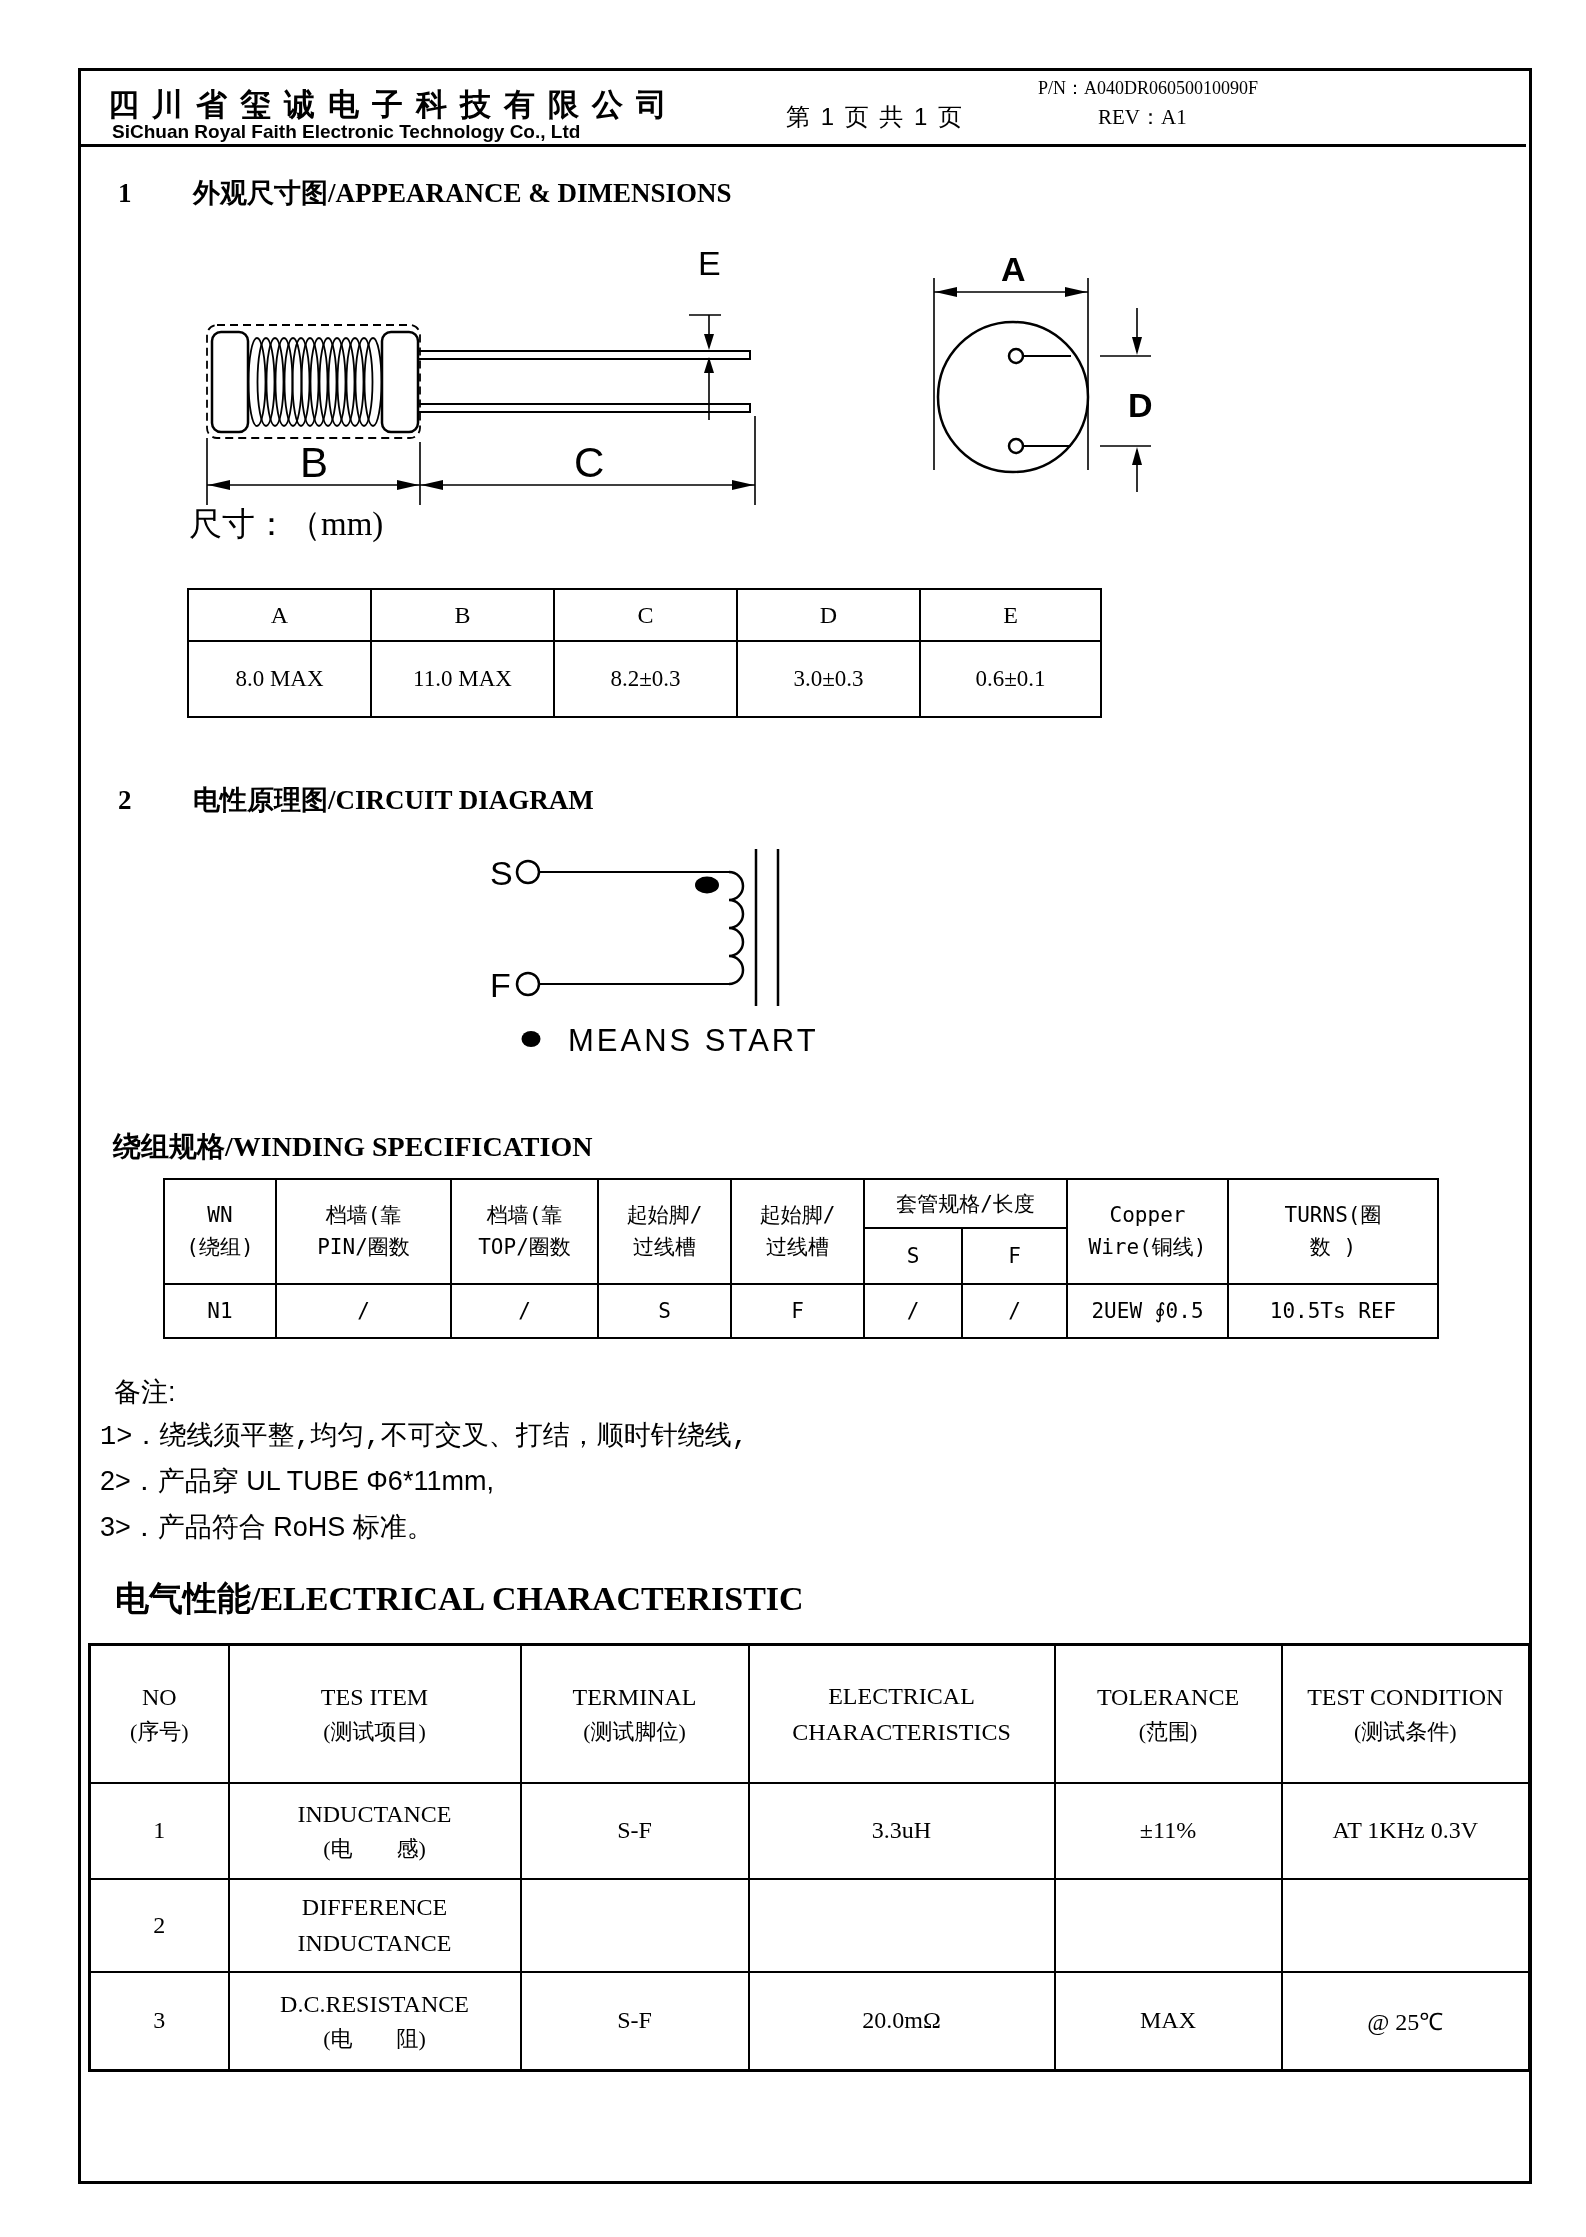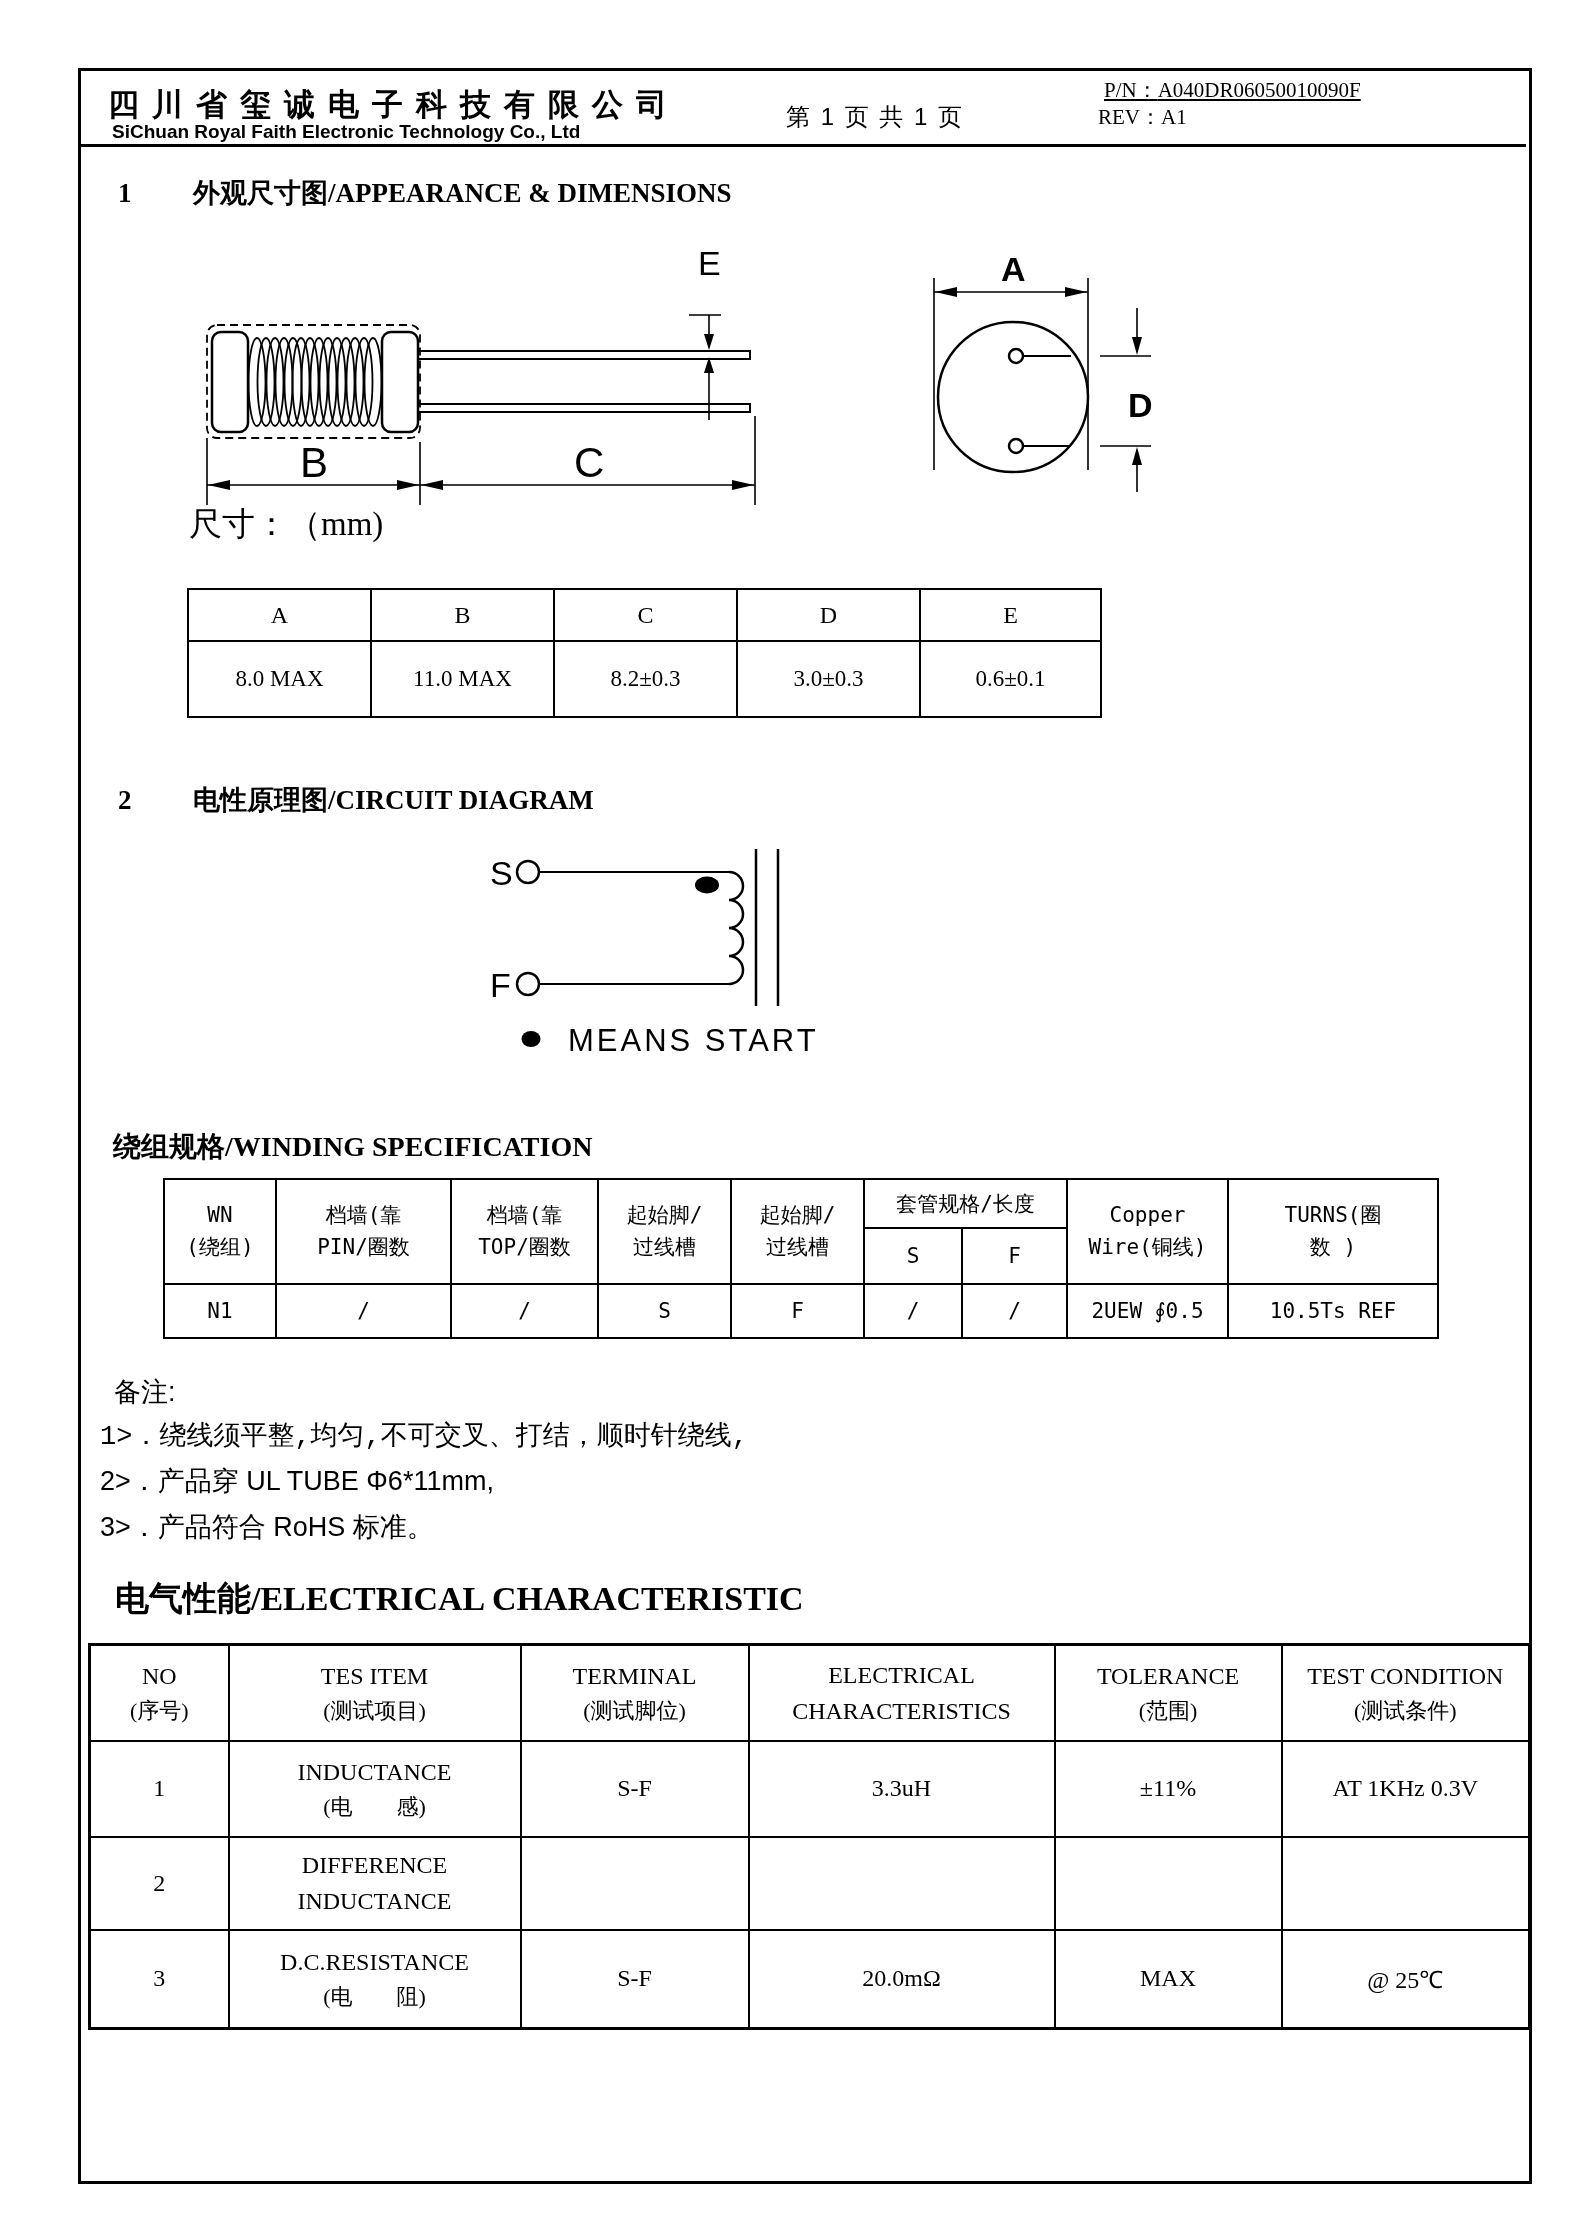--- a/index.html
+++ b/index.html
@@ -28,21 +28,21 @@
 <body>
 
 <div class="page">
 
   <div class="abs frame" style="left:78px;top:68px;width:1448px;height:2110px;"></div>
 
   <div class="abs cjk-b" style="left:108px;top:84px;font-size:31px;letter-spacing:13px;white-space:nowrap;">四川省玺诚电子科技有限公司</div>
   <div class="abs sans" style="left:112px;top:121px;font-size:19px;font-weight:bold;white-space:nowrap;">SiChuan Royal Faith Electronic Technology Co., Ltd</div>
   <div class="abs" style="left:81px;top:144px;width:1445px;height:3px;background:#000;"></div>
   <div class="abs sans" style="left:786px;top:101px;font-size:24px;letter-spacing:2px;white-space:nowrap;text-align:center;">第 1 页 共 1 页</div>
-  <div class="abs serif" style="left:1104px;top:76px;font-size:21px;white-space:nowrap;text-decoration:underline;"><span>P/N：</span><span>A040DR06050010090F</span></div>
+  <div class="abs serif" style="left:1038px;top:76px;font-size:18px;white-space:nowrap;"><span>P/N：</span><span>A040DR06050010090F</span></div>
   <div class="abs serif" style="left:1098px;top:103px;font-size:21px;white-space:nowrap;"><span>REV：</span><span>A1</span></div>
 
   <div class="abs s-head" style="left:103px;top:175px;">
     <span class="s-num">1</span><span class="cjk-b">外观尺寸图</span><span class="serif-b">/APPEARANCE &amp; DIMENSIONS</span>
   </div>
 
   <svg class="abs" style="left:150px;top:180px;" width="1100" height="340" viewBox="0 0 1100 340">
     <g stroke="#000" fill="none">
       <rect x="57" y="145" width="213" height="113" rx="10" stroke-dasharray="8 5" stroke-width="1.8"></rect>
       <rect x="62" y="152" width="36" height="100" rx="9" stroke-width="2.5"></rect>
@@ -223,21 +223,21 @@
   <table class="elec" style="left:88px;top:1643px;">
     <colgroup>
         <col style="width:139px">
         <col style="width:292px">
         <col style="width:228px">
         <col style="width:306px">
         <col style="width:227px">
         <col style="width:248px">
       </colgroup>
     <tbody>
-        <tr style="height:96px">
+        <tr style="height:138px">
       <td>
             <span class="l">NO</span>
             <span class="l l2">(序号)</span>
           </td>
       <td>
             <span class="l">TES ITEM</span>
             <span class="l l2">(测试项目)</span>
           </td>
       <td>
             <span class="l">TERMINAL</span>

